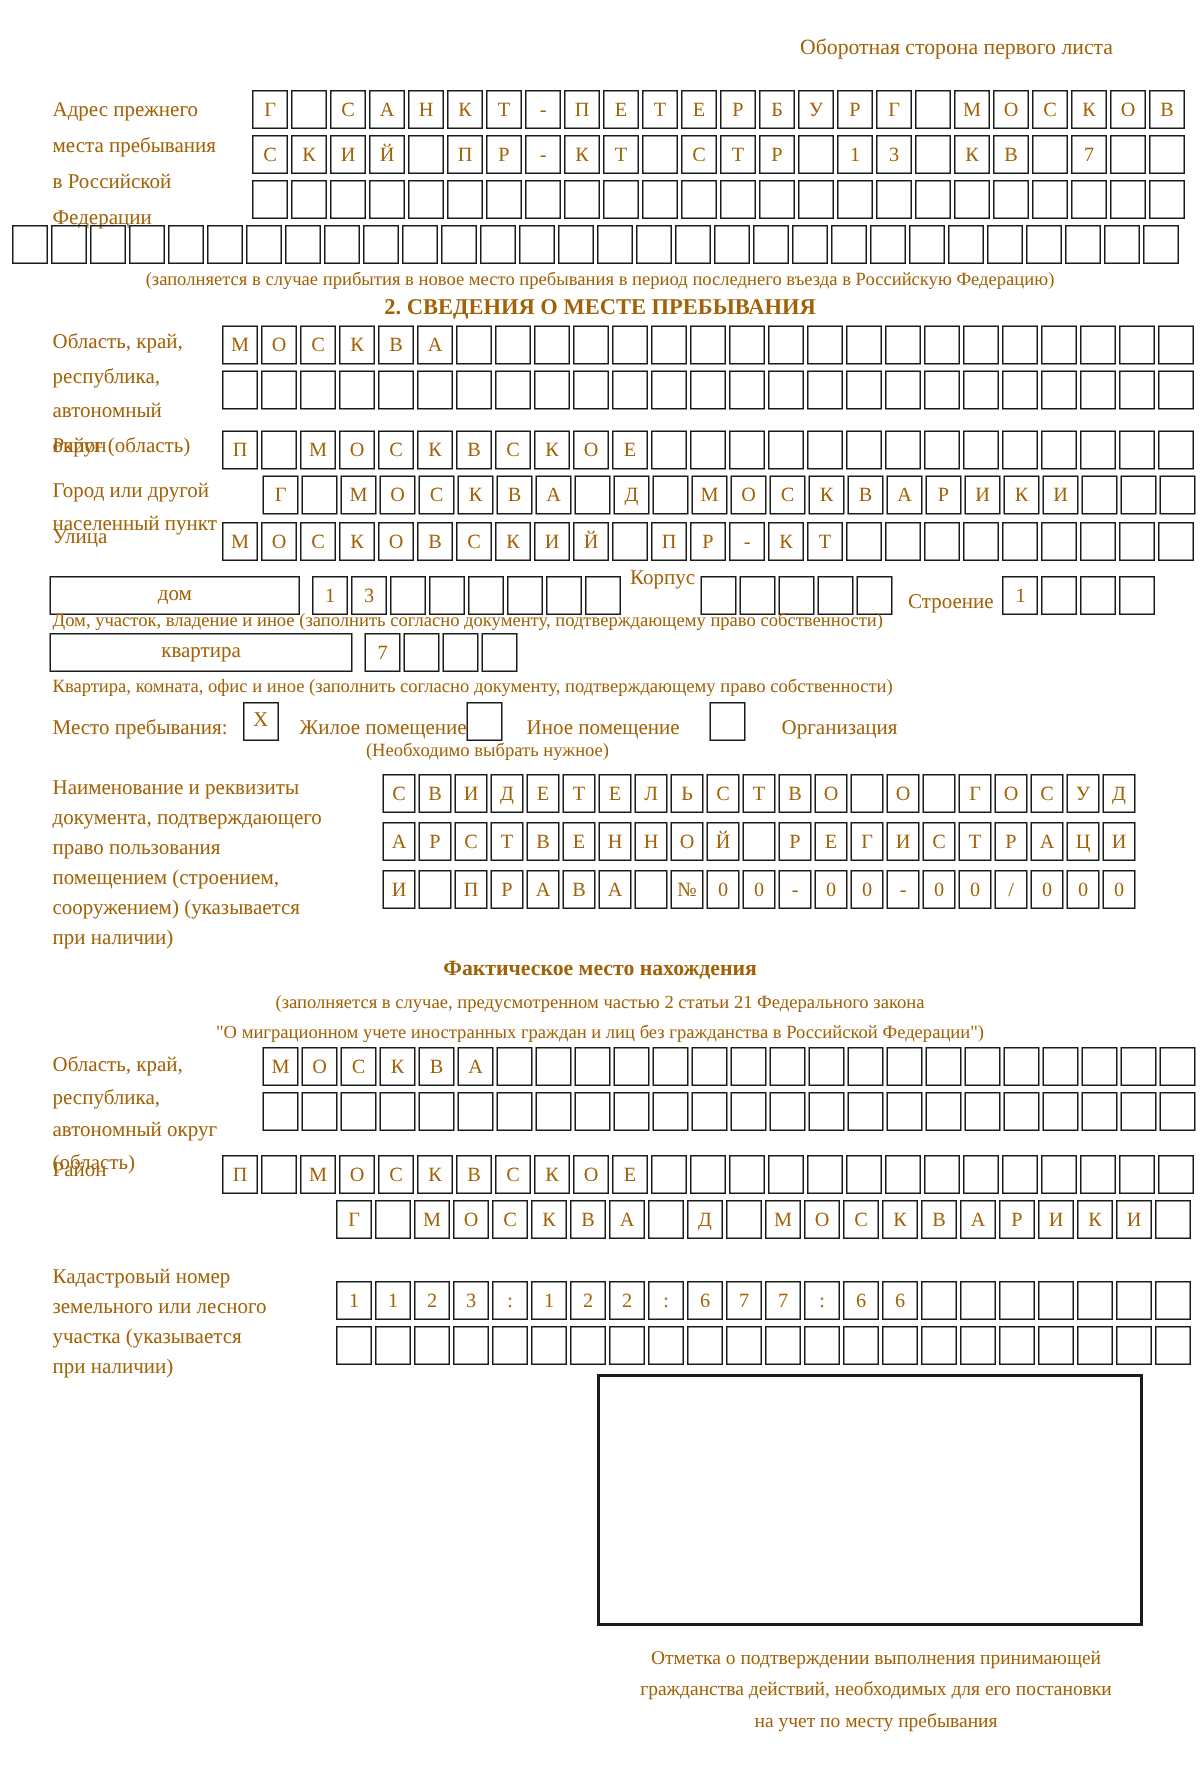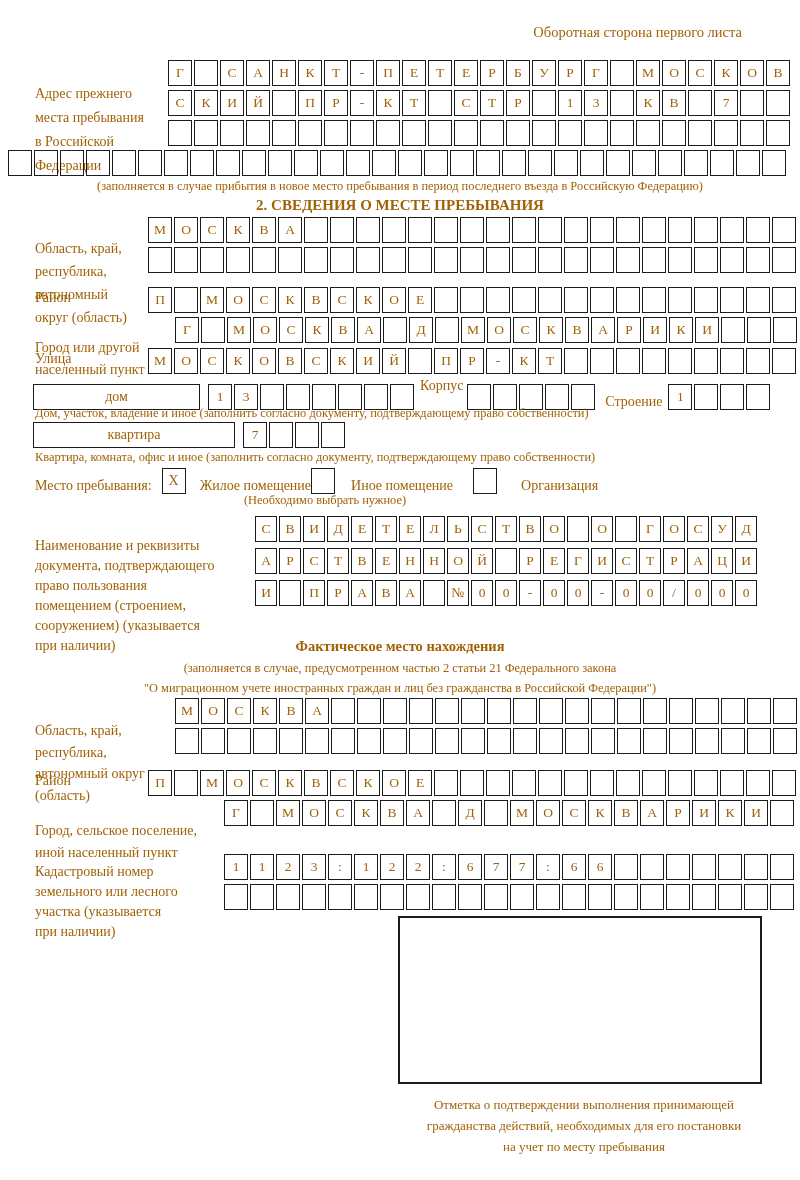--- a/index.html
+++ b/index.html
@@ -5,21 +5,21 @@
   html,body{margin:0;padding:0;background:#ffffff;}
   #form{position:relative;width:800px;height:1180px;background:#fff;color:#a16207;
         font-family:"Liberation Serif","DejaVu Serif",serif;overflow:hidden;}
   .abs{position:absolute;}
   .cells{display:flex;}
   .cell{box-sizing:border-box;flex:0 0 auto;width:24px;height:26px;border:1.5px solid #1c1c1c;
         margin-right:2px;text-align:center;line-height:24px;font-size:13.5px;}
   .cells.small .cell{width:22px;}
   .stack .cells{margin-bottom:4px;}
   .stack.wide .cells{margin-bottom:6px;}
-  .lbl{font-size:14px;line-height:23px;margin-top:20px;}
+  .lbl{font-size:14px;line-height:23px;}
   .lbl.lh24 div{line-height:24px;}
   .lbl.lh22 div{line-height:22px;}
   .lbl.lh21 div{line-height:21.5px;}
   .lbl.lh20 div{line-height:20px;}
   .caption{font-size:12.4px;}
   .title{font-weight:bold;font-size:15px;text-align:center;width:100%;}
   .namedbox{box-sizing:border-box;height:26px;border:1.6px solid #1c1c1c;text-align:center;
             line-height:23px;font-size:14px;flex:0 0 auto;}
   .chk{box-sizing:border-box;width:24px;height:26px;border:1.6px solid #1c1c1c;text-align:center;
        line-height:23px;font-size:14px;flex:0 0 auto;}
@@ -530,24 +530,20 @@
       <span class="cell"></span>
       <span class="cell"></span>
       <span class="cell"></span>
       <span class="cell"></span>
       <span class="cell"></span>
       <span class="cell"></span>
       <span class="cell"></span>
       <span class="cell"></span>
     </div>
 
-  <div class="abs lbl lh21" style="top:800px;left:35px;width:190px;">
-      <div>Город, сельское поселение,</div>
-      <div>иной населенный пункт</div>
-    </div>
   <div class="abs cells" style="top:800px;left:224px;">
       <span class="cell">Г</span>
       <span class="cell"></span>
       <span class="cell">М</span>
       <span class="cell">О</span>
       <span class="cell">С</span>
       <span class="cell">К</span>
       <span class="cell">В</span>
       <span class="cell">А</span>
       <span class="cell"></span>

